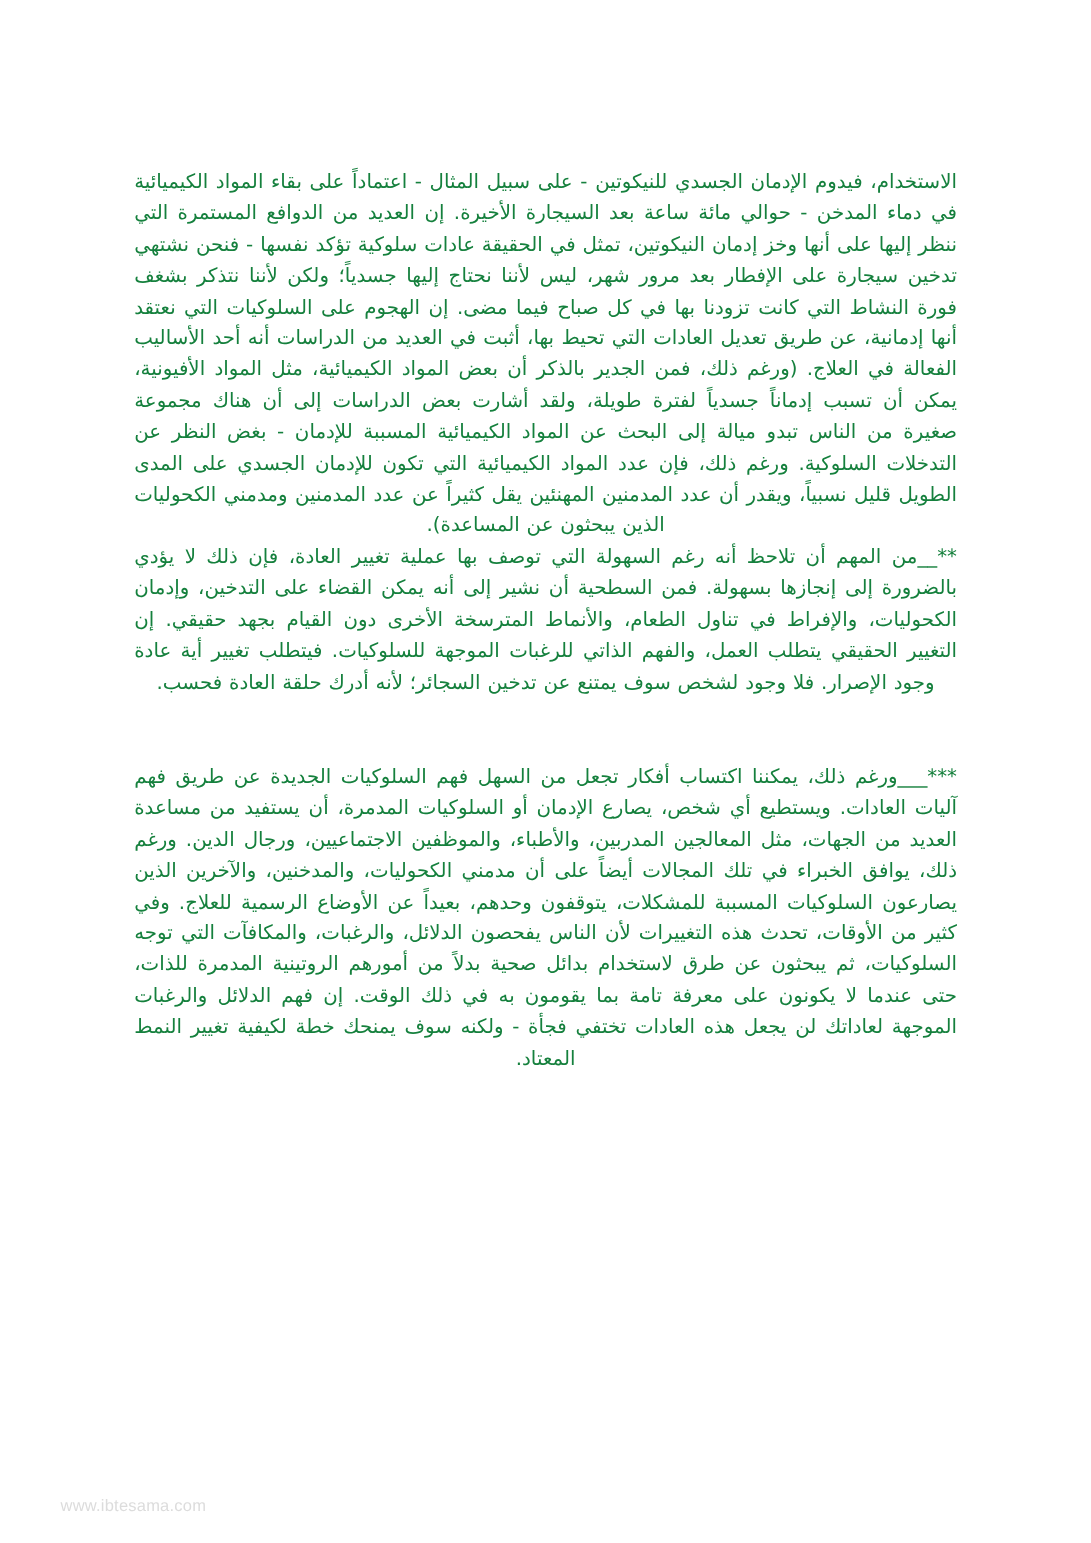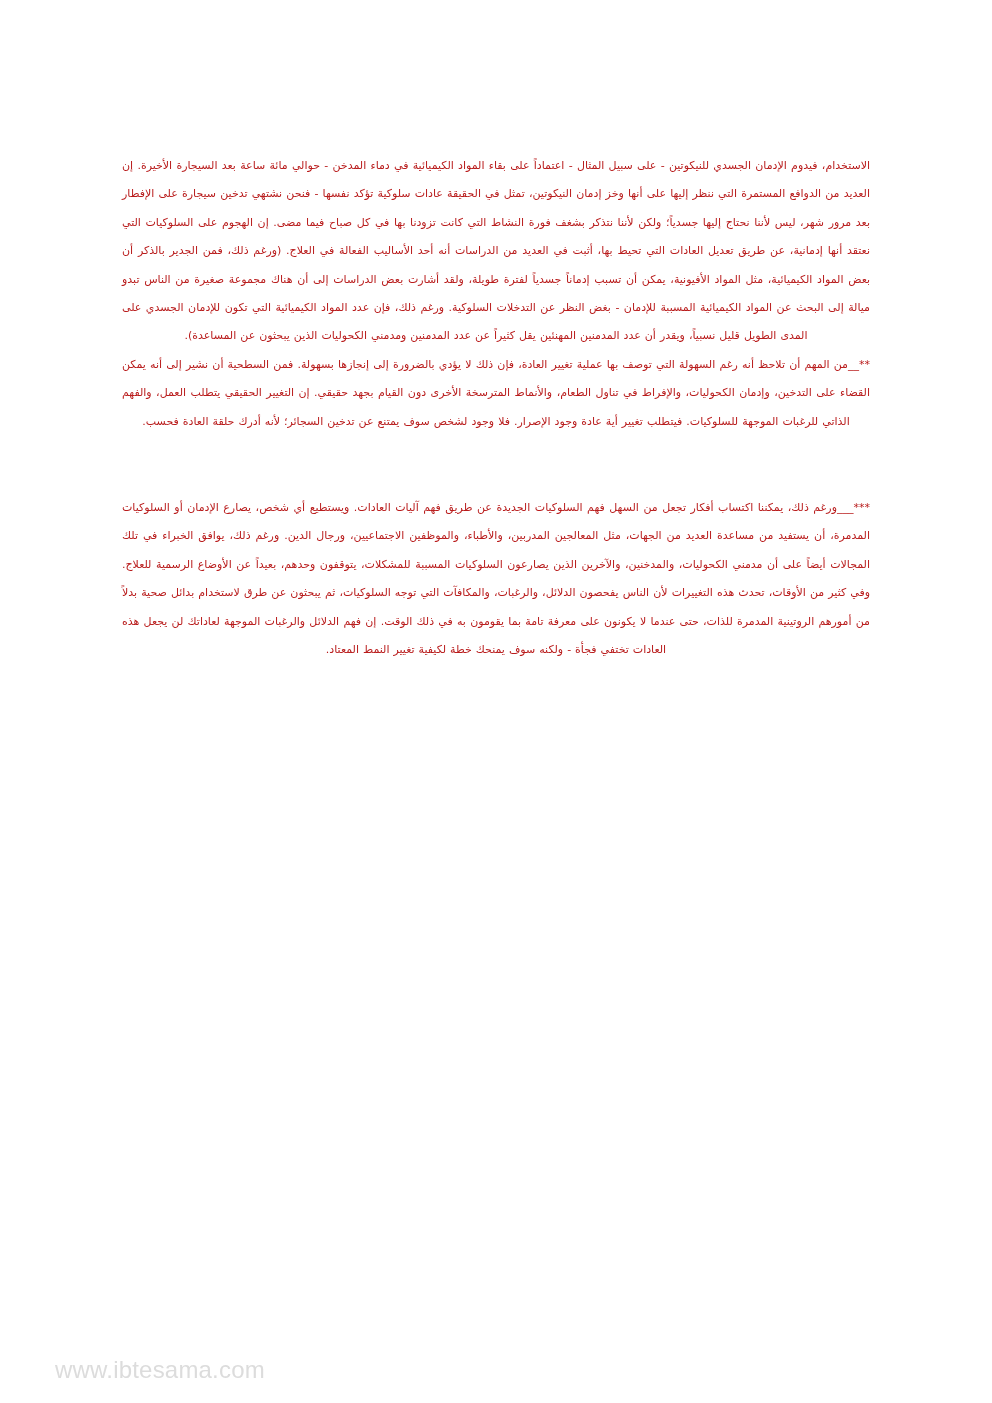--- a/index.html
+++ b/index.html
@@ -28,44 +28,44 @@
     right: 122px;
     left: 122px;
     width: 748px;
   }
 
   .para {
     direction: rtl;
     text-align: justify;
     text-align-last: center;
     font-family: "DejaVu Sans", "Liberation Sans", sans-serif;
-    font-size: 11px;
+    font-size: 18px;
     line-height: 28.4px;
-    color: #b91c1c;
+    color: #15803d;
     margin: 0;
     letter-spacing: 0;
     word-spacing: 0.5px;
   }
 
   .para-gap {
     height: 58px;
   }
 
   .marker {
     text-underline-offset: 2px;
   }
 
   .watermark {
     position: absolute;
     left: 55px;
     top: 1358px;
     direction: ltr;
     text-align: left;
     font-family: "Liberation Sans", "DejaVu Sans", sans-serif;
-    font-size: 24px;
+    font-size: 15px;
     line-height: 24px;
     color: #dcdcdc;
     letter-spacing: 0.2px;
     white-space: nowrap;
     user-select: none;
   }
 </style>
 </head>
 <body>
 

